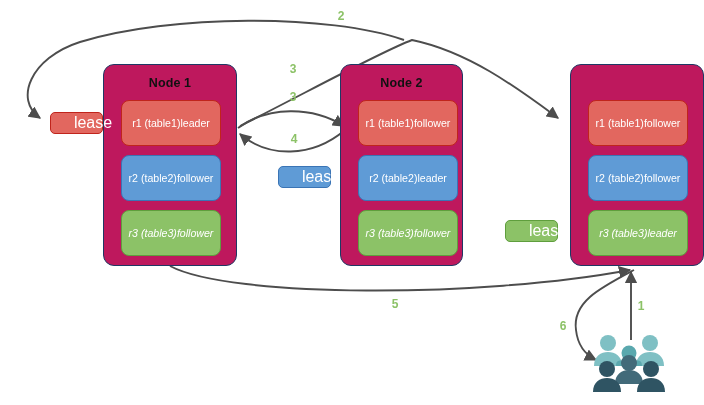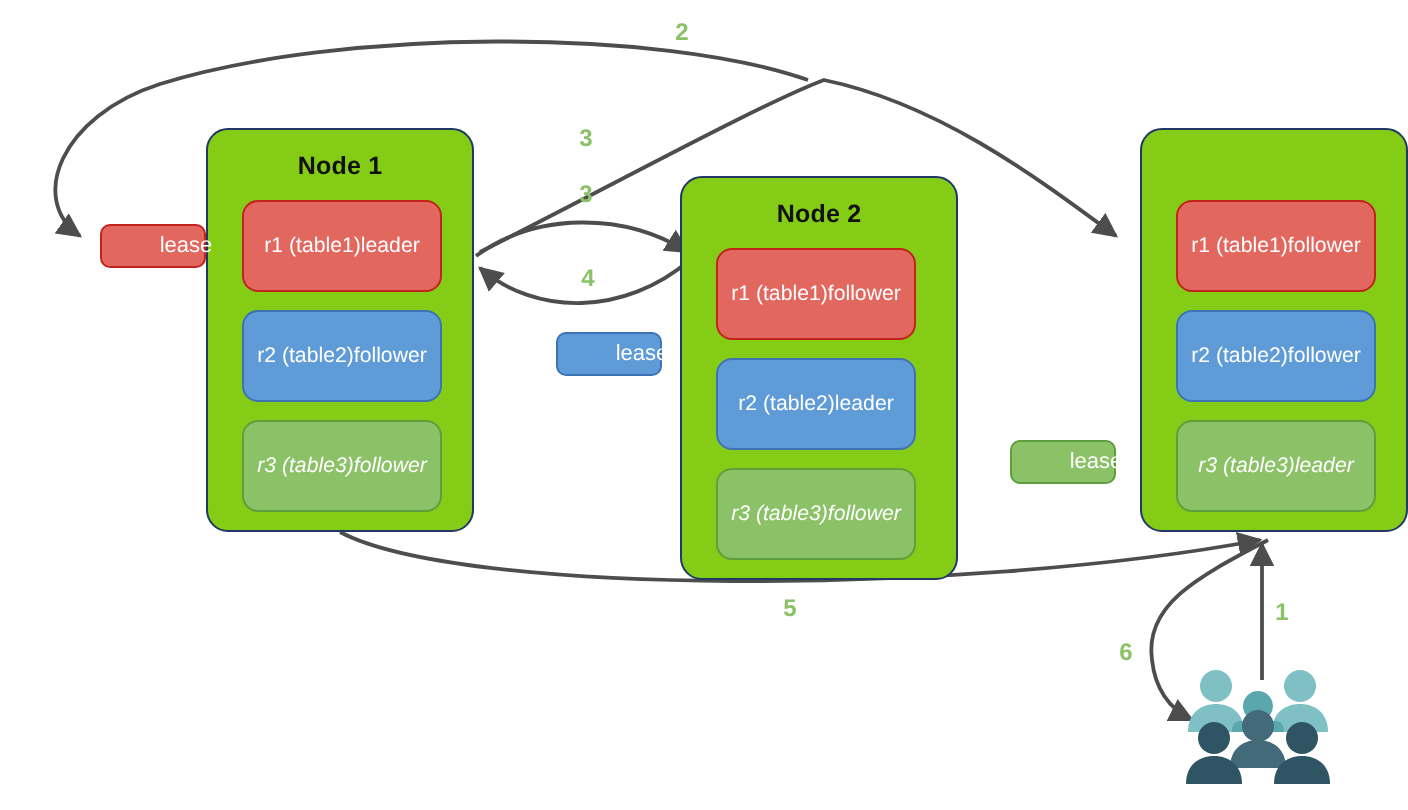--- a/index.html
+++ b/index.html
@@ -23,21 +23,21 @@
     top: 0;
     width: 704px;
     height: 405px;
     pointer-events: none;
   }
   .node-box {
     position: absolute;
     box-sizing: border-box;
     border: 1.6px solid #1f3864;
     border-radius: 11px;
-    background: #84cc16;
+    background: #be185d;
   }
   .node-title {
     position: absolute;
     width: 100%;
     text-align: center;
     font-size: 12.5px;
     font-weight: bold;
     color: #111111;
     letter-spacing: .1px;
   }
@@ -60,21 +60,21 @@
   .rep-green { background: #8cc267; border: 1.6px solid #5f9e3d; font-style: italic; }
 
   .lease {
     position: absolute;
     box-sizing: border-box;
     border-radius: 5px;
     display: flex;
     align-items: center;
     justify-content: center;
     color: #ffffff;
-    font-size: 11px;
+    font-size: 16px;
     padding-left: 33px;
   }
   .lease-red   { background: #e2675f; border: 1.6px solid #c0241c; }
   .lease-blue  { background: #5f9bd6; border: 1.6px solid #3a74b5; }
   .lease-green { background: #8cc267; border: 1.6px solid #5f9e3d; }
 
   .edge-label {
     position: absolute;
     color: #8cc267;
     font-size: 12px;
@@ -129,21 +129,21 @@
     <div class="replica rep-blue" style="left:17px; top:90px; width:100px; height:46px;">
       <span class="replica-line">r2 (table2)</span>
       <span class="replica-line">follower</span>
     </div>
     <div class="replica rep-green" style="left:17px; top:145px; width:100px; height:46px;">
       <span class="replica-line">r3 (table3)</span>
       <span class="replica-line">follower</span>
     </div>
   </div>
 
-  <div class="node-box" style="left:340px; top:64px; width:139px; height:202px;margin-top:24px;">
+  <div class="node-box" style="left:340px; top:64px; width:123px; height:202px;">
     <div class="node-title" style="top:11px;">Node 2</div>
     <div class="replica rep-red" style="left:17px; top:35px; width:100px; height:46px;">
       <span class="replica-line">r1 (table1)</span>
       <span class="replica-line">follower</span>
     </div>
     <div class="replica rep-blue" style="left:17px; top:90px; width:100px; height:46px;">
       <span class="replica-line">r2 (table2)</span>
       <span class="replica-line">leader</span>
     </div>
     <div class="replica rep-green" style="left:17px; top:145px; width:100px; height:46px;">

